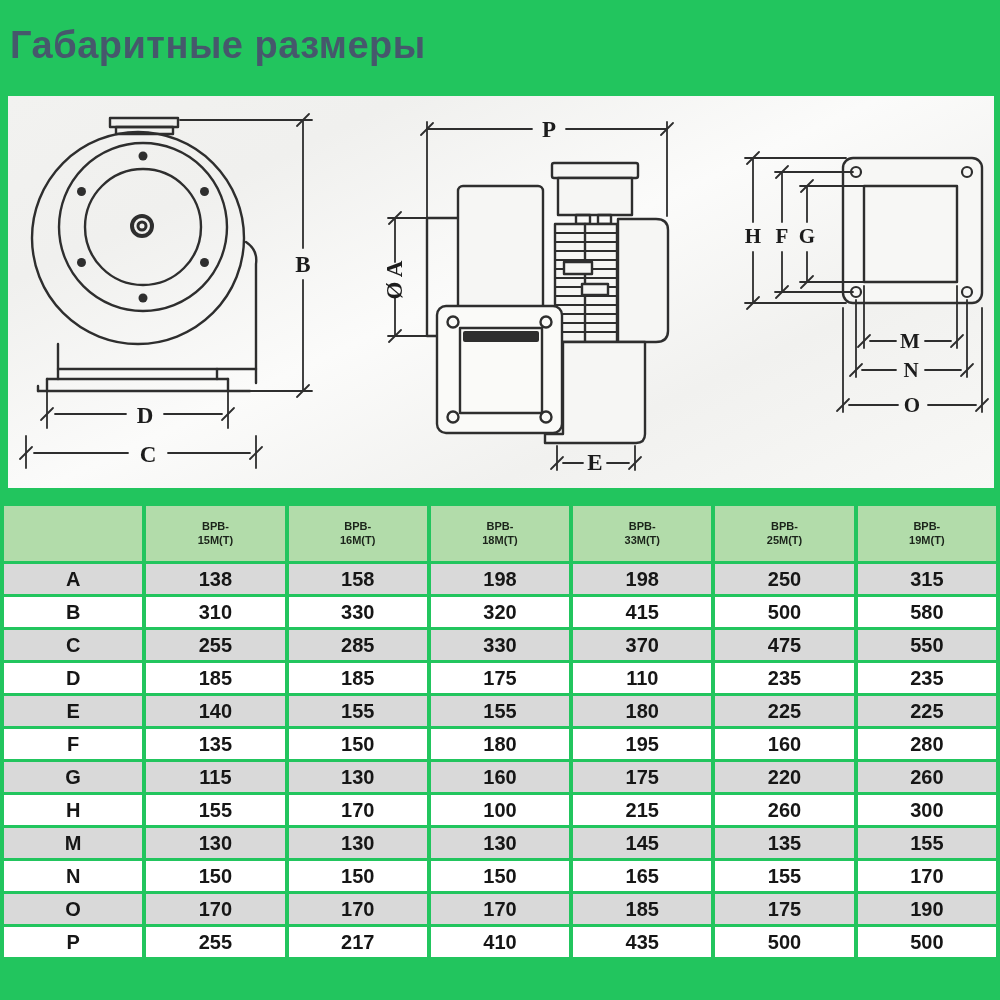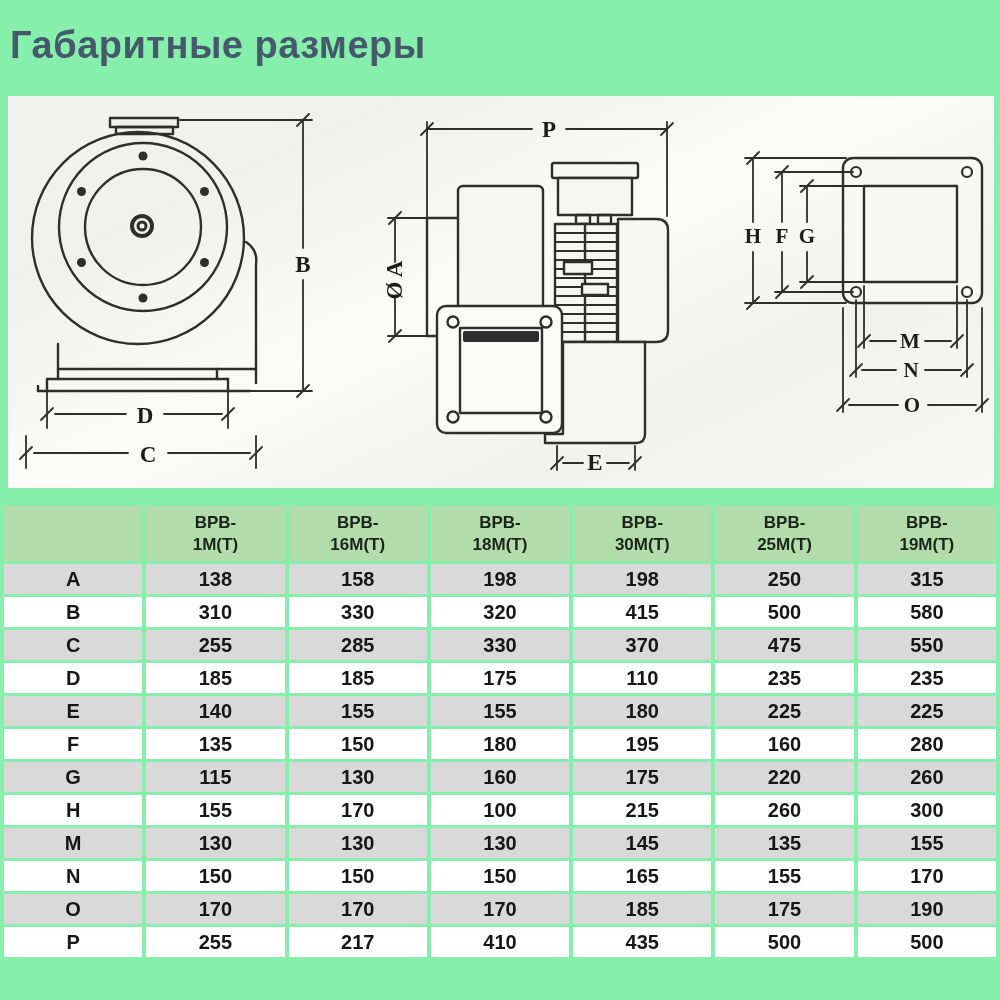--- a/index.html
+++ b/index.html
@@ -1,17 +1,17 @@
 <!DOCTYPE html>
 <html><head>
 <meta charset="utf-8">
 <style>
   html,body{margin:0;padding:0;}
   body{width:1000px;height:1000px;background:#ffffff;font-family:"Liberation Sans",sans-serif;}
-  .page{position:relative;width:1000px;height:1000px;background:#86efac;overflow:hidden;}
+  .page{position:relative;width:1000px;height:1000px;background:#22c55e;overflow:hidden;}
 
   .page-title{
     position:absolute;left:10px;top:24px;margin:0;
     font-size:38px;font-weight:bold;letter-spacing:.5px;
     color:#46586c;font-family:"Liberation Sans",sans-serif;
   }
 
   .drawings{
     position:absolute;left:8px;top:96px;width:986px;height:392px;
     background:linear-gradient(155deg,#f2f2f0 0%,#f0f0ee 22%,#fbfbfa 48%,#f1f1ef 72%,#f8f8f6 100%);
@@ -28,21 +28,21 @@
 
   table.dims{
     position:absolute;left:0;top:503px;width:1000px;
     border-collapse:separate;border-spacing:4px 3px;table-layout:fixed;
   }
   table.dims th,table.dims td{
     text-align:center;vertical-align:middle;padding:0;
     font-family:"Liberation Sans",sans-serif;font-weight:bold;color:#161616;
   }
   table.dims thead th{
-    background:#b2dcaa;height:55px;font-size:17px;line-height:1.25;color:#1b241a;
+    background:#b2dcaa;height:55px;font-size:11px;line-height:1.25;color:#1b241a;
   }
   table.dims tbody th,table.dims td{height:30px;font-size:20px;background:#ffffff;}
   table.dims tbody tr.alt th,table.dims tbody tr.alt td{background:#d9d9d9;}
 </style>
 </head>
 <body>
 
 <div class="page">
 
   <h1 class="page-title">Габаритные размеры</h1>
@@ -179,33 +179,33 @@
       <text class="lbl3" x="212" y="302" text-anchor="middle">O</text>
     </svg>
   </div>
 
   <table class="dims">
     <thead>
       <tr id="thead-row">
         <th></th>
       <th>
             <div>BPB-</div>
-            <div>1M(T)</div>
+            <div>15M(T)</div>
           </th>
           <th>
             <div>BPB-</div>
             <div>16M(T)</div>
           </th>
           <th>
             <div>BPB-</div>
             <div>18M(T)</div>
           </th>
           <th>
             <div>BPB-</div>
-            <div>30M(T)</div>
+            <div>33M(T)</div>
           </th>
           <th>
             <div>BPB-</div>
             <div>25M(T)</div>
           </th>
           <th>
             <div>BPB-</div>
             <div>19M(T)</div>
           </th>
         </tr>

